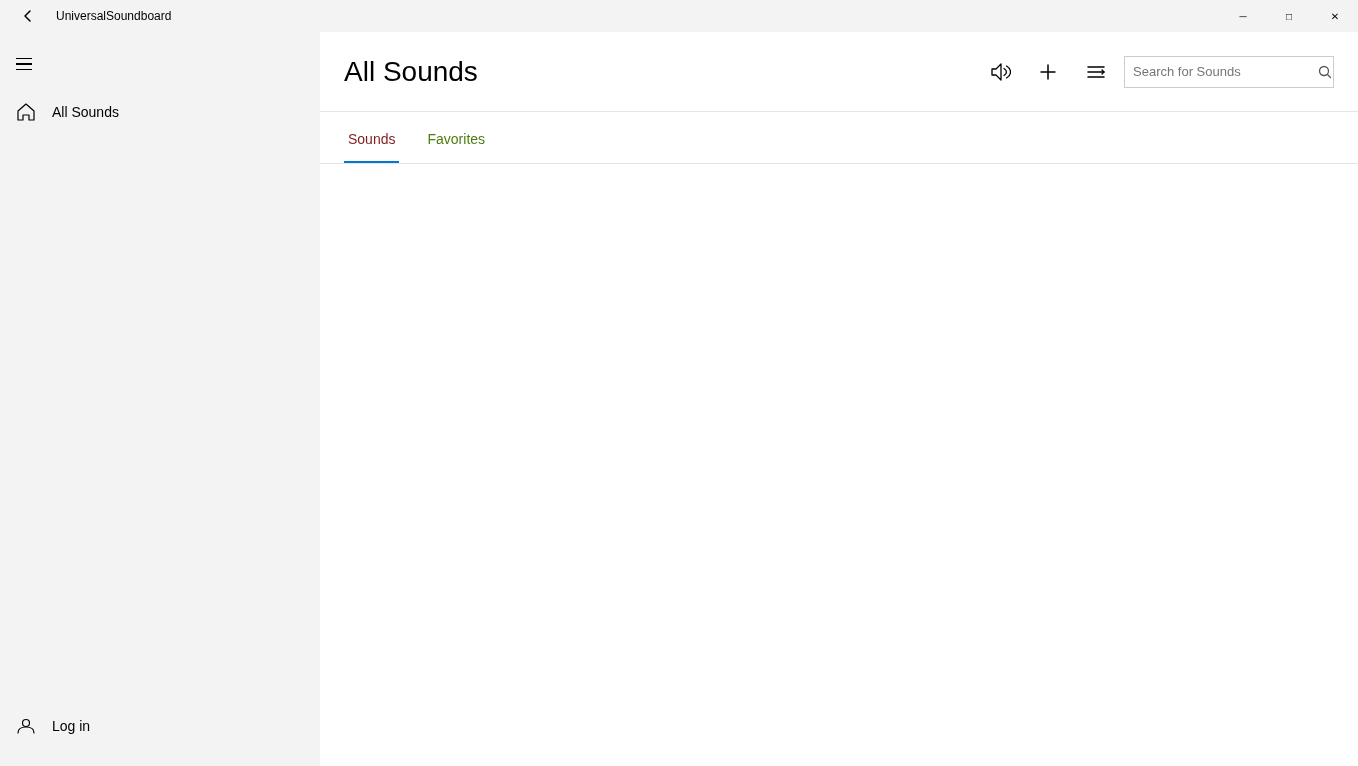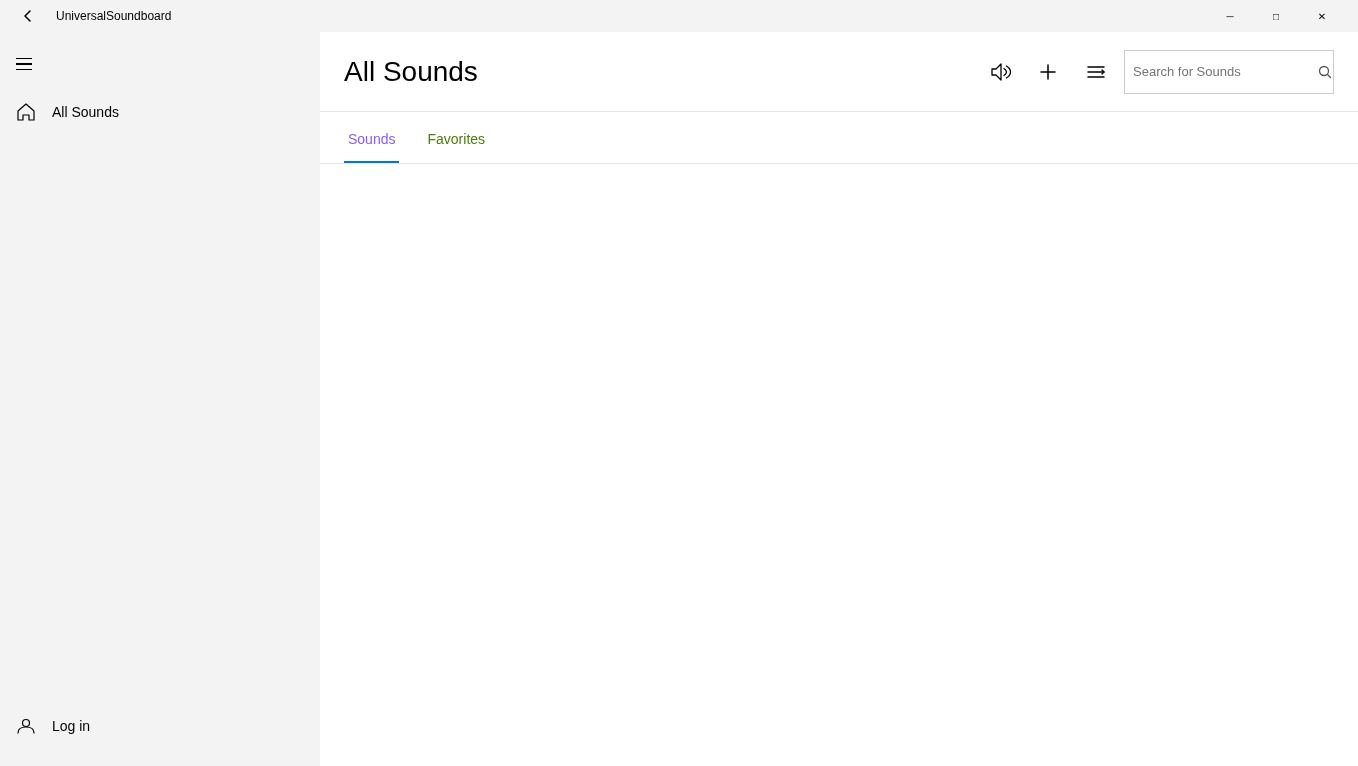--- a/index.html
+++ b/index.html
@@ -18,21 +18,21 @@
       flex-direction: column;
     }
 
     
     .title-bar {
       height: 32px;
       background: #f3f3f3;
       display: flex;
       align-items: center;
       justify-content: space-between;
-      padding: 0 13px 0 8px;
+      padding: 0 0 0 8px;
       flex-shrink: 0;
     }
 
     .title-bar-left {
       display: flex;
       align-items: center;
       gap: 8px;
     }
 
     .title-bar-title {
@@ -178,21 +178,21 @@
       cursor: pointer;
       border-radius: 2px;
       font-size: 18px;
       color: #000;
     }
 
     .search-box {
       display: flex;
       align-items: center;
       border: 1px solid #ccc;
-      height: 44px;
+      height: 32px;
       width: 210px;
       background: #fff;
     }
 
     .search-input {
       flex: 1;
       border: none;
       outline: none;
       font-size: 13px;
       padding: 0 8px;
@@ -232,21 +232,21 @@
       cursor: pointer;
       font-size: 14px;
       color: #4d7c0f;
       margin-right: 24px;
       position: relative;
       border: none;
       background: transparent;
     }
 
     .tab.active {
-      color: #8b5cf6;
+      color: #7f1d1d;
     }
 
     .tab.active::after {
       content: '';
       position: absolute;
       bottom: 0;
       left: 0;
       right: 0;
       height: 2px;
       background: #0078d4;

